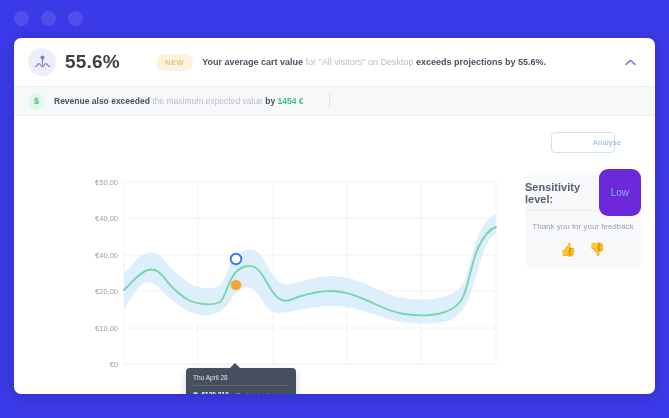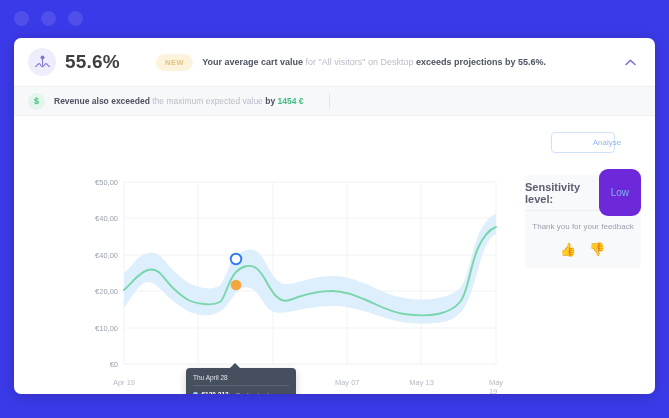--- a/index.html
+++ b/index.html
@@ -317,28 +317,20 @@
 
           <div class="ylabels">
             <div style="top:0%">€50,00</div>
             <div style="top:20%">€40,00</div>
             <div style="top:40%">€40,00</div>
             <div style="top:60%">€20,00</div>
             <div style="top:80%">€10,00</div>
             <div style="top:100%">€0</div>
           </div>
 
-          <div class="xlabels">
-            <div style="left:0%">Apr 19</div>
-            <div style="left:20%">Apr 25</div>
-            <div style="left:40%">May 01</div>
-            <div style="left:60%">May 07</div>
-            <div style="left:80%">May 13</div>
-            <div style="left:100%">May 19</div>
-          </div>
 
           <div class="tooltip">
             <div class="tt-date">Thu April 28</div>
             <div class="tt-row">
               <span class="tt-dot" style="background:#9fd8f5"></span>
               <span class="tt-val">€130,213</span>
               <span class="tt-lab">: Realised value</span>
             </div>
 
           </div>

